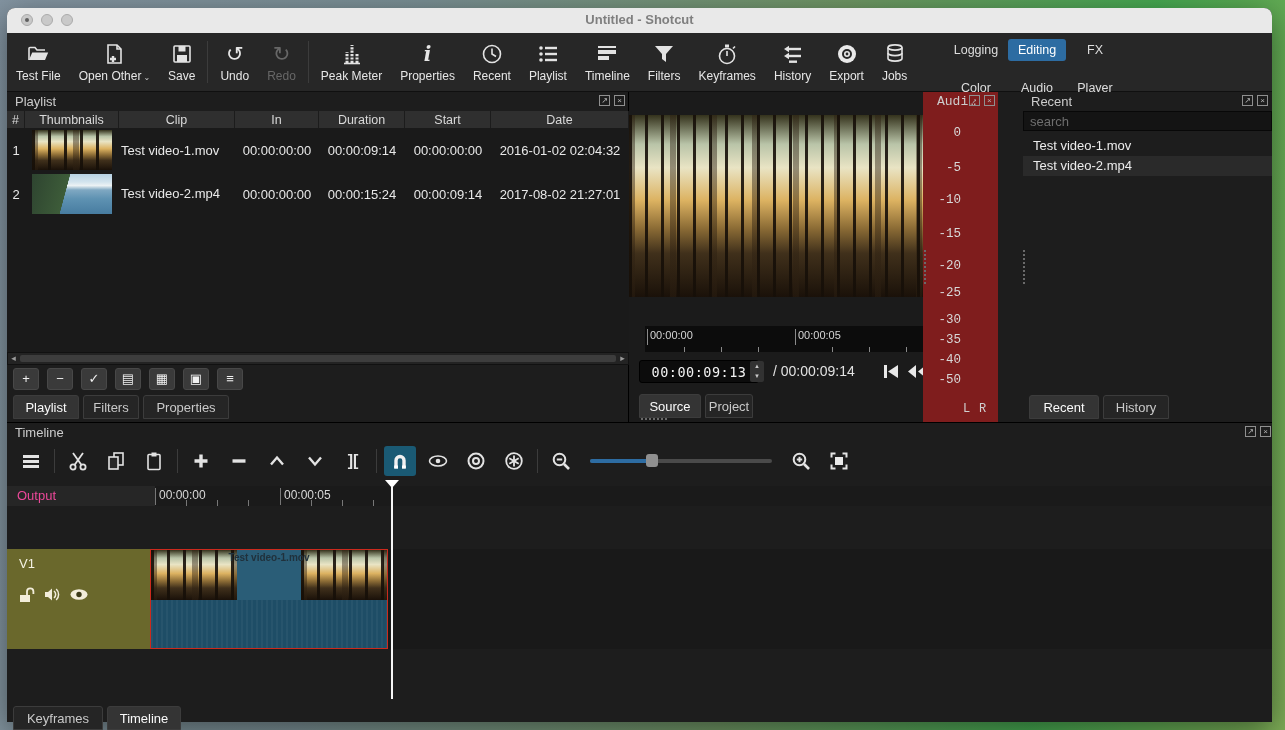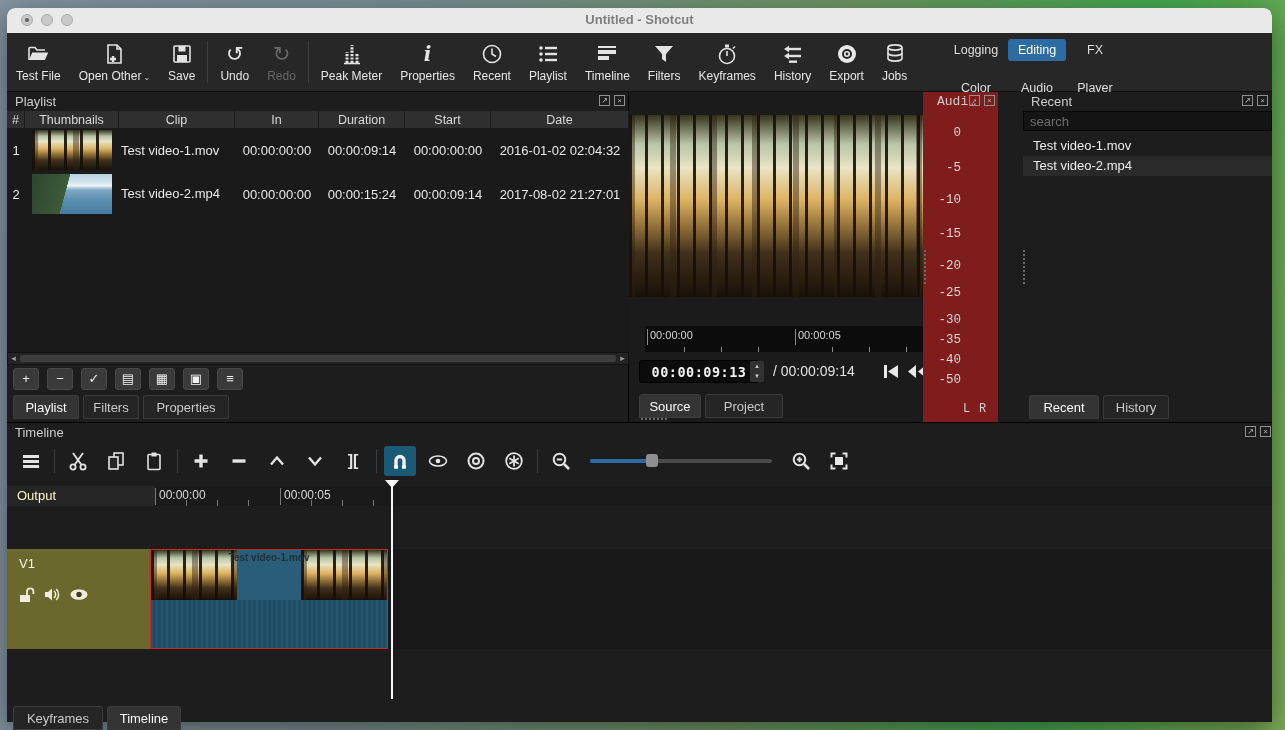--- a/index.html
+++ b/index.html
@@ -69,21 +69,21 @@
   
   #player-panel { left:622px; top:84px; width:319px; height:330px; background:#1b1b1b; }
   #video-preview { position:absolute; left:0; top:23px; width:319px; height:182px; }
   #scrubber { position:absolute; left:16px; top:234px; width:296px; height:26px; background:#0c0c0c; }
   .scrub-label { position:absolute; top:3px; font-size:11px; color:#d5d5d5; }
   .scrub-tick { position:absolute; bottom:0; width:1px; height:5px; background:#8a8a8a; }
   .scrub-tick.tall { height:16px; top:3px; bottom:auto; }
   #scrub-playhead-line { position:absolute; left:285px; top:0; width:2px; height:26px; background:#f2f2f2; }
   #scrub-playhead-tri { position:absolute; left:279px; top:-7px; width:0; height:0; border-left:7px solid transparent; border-right:7px solid transparent; border-top:9px solid #f2f2f2; }
   #timecode-row { position:absolute; left:0; top:268px; width:319px; height:24px; }
-  #timecode { position:absolute; left:10px; top:0; width:120px; height:23px; background:#0c0c0c; border:1px solid #000; border-radius:3px; color:#f2f2f2; font-family:"DejaVu Sans Mono",monospace; font-size:13.5px; font-weight:700; text-align:center; letter-spacing:.5px; }
+  #timecode { position:absolute; left:10px; top:0; width:120px; height:23px; background:#0c0c0c; border:1px solid #000; border-radius:3px; color:#f2f2f2; font-family:"DejaVu Sans Mono",monospace; font-size:13.5px; font-weight:400; text-align:center; letter-spacing:.5px; }
   #tc-spin { position:absolute; left:121px; top:1px; width:14px; height:21px; background:#323232; border-radius:2px; color:#c9c9c9; font-size:6.5px; text-align:center; line-height:10px; }
   #tc-total { position:absolute; left:144px; top:3px; color:#e2e2e2; font-size:14px; }
   .transport { position:absolute; top:4px; width:20px; height:15px; }
   .transport svg { fill:#e8e8e8; }
   
   #meter-panel { left:916px; top:84px; width:75px; height:330px; background:#7f1d1d;font-family:Liberation Mono, monospace; }
   .scale-num { position:absolute; left:0; width:38px; text-align:right; font-size:12.5px; color:#d8d8d8; }
   .chan { position:absolute; top:310px; font-size:12px; color:#d0d0d0; }
   
   #recent-panel { left:1016px; top:84px; width:249px; height:330px; }
@@ -98,21 +98,21 @@
   .tlb.active { background:#1a5a74; }
   .tlsep { width:1px; height:24px; background:#3c3c3c; margin:0 4px; }
   #tl-slider { position:relative; width:182px; height:4px; background:#4a4a4a; border-radius:2px; margin:0 10px; }
   #tl-slider .fill { position:absolute; left:0; top:0; height:4px; width:33%; background:#2d6ca2; border-radius:2px; }
   #tl-slider .handle { position:absolute; left:31%; top:-5px; width:12px; height:13px; background:#8f8f8f; border-radius:3px; }
   #tl-ruler { position:absolute; left:148px; top:63px; width:1117px; height:20px; background:#1a1a1a; }
   .ruler-label { position:absolute; top:2px; font-size:12px; color:#d8d8d8; }
   .ruler-tick { position:absolute; bottom:0; width:1px; height:6px; background:#777; }
   .ruler-tick.big { height:17px; top:2px; bottom:auto; }
   #tl-corner { position:absolute; left:0; top:63px; width:148px; height:20px; background:#262626; }
-  #output-label { position:absolute; left:10px; top:2px; font-size:13px; color:#fef9c3; }
+  #output-label { position:absolute; left:10px; top:2px; font-size:13px; color:#ec4899; }
   #track-row { position:absolute; left:0; top:83px; width:1265px; height:100px; background:#191919;margin-top:43px; }
   #track-head { position:absolute; left:0; top:0; width:148px; height:100px; background:#6a682c; }
   #track-name { position:absolute; left:12px; top:7px; color:#f4f2e4; font-size:13px; }
   .th-icon { position:absolute; top:36px; }
   #clip { position:absolute; left:143px; top:0; width:238px; height:100px; border:1px solid #cc2a1d; background:#1e4d66; }
   .clip-thumb { position:absolute; top:0; height:50px; }
   #clip-mid { position:absolute; left:86px; top:0; width:64px; height:50px; background:#2a5d77; }
   #clip-audio { position:absolute; left:0; top:50px; width:236px; height:48px; background:#1e4d66;
     background-image:repeating-linear-gradient(90deg, rgba(255,255,255,.04) 0 2px, rgba(0,0,0,0) 2px 5px); }
   #clip-label { position:absolute; left:0; top:2px; width:100%; text-align:center; font-size:10px; color:#20313c; font-weight:700; z-index:3; }
@@ -356,21 +356,21 @@
           </svg>
       </div>
       <div class="transport" style="left:278px;">
         <svg width="20" height="15">
             <polygon points="9,1 9,14 1,7.5"></polygon>
             <polygon points="19,1 19,14 11,7.5"></polygon>
           </svg>
       </div>
     </div>
     <div class="tab active" style="left:10px; top:302px; width:62px;">Source</div>
-    <div class="tab" style="left:76px; top:302px; width:78px;">Project</div>
+    <div class="tab" style="left:76px; top:302px; width:48px;">Project</div>
     <div class="splitter-h" style="left:12px; top:326px;"></div>
   </div>
 
   <div id="meter-panel" class="panel">
     <div class="panel-title" style="left:14px;">Audi…</div>
     <div class="wicons" style="left:46px;">
       <span class="wicon">↗</span>
       <span class="wicon">×</span>
     </div>
     <div class="splitter-v" style="left:1px; top:158px;"></div>

